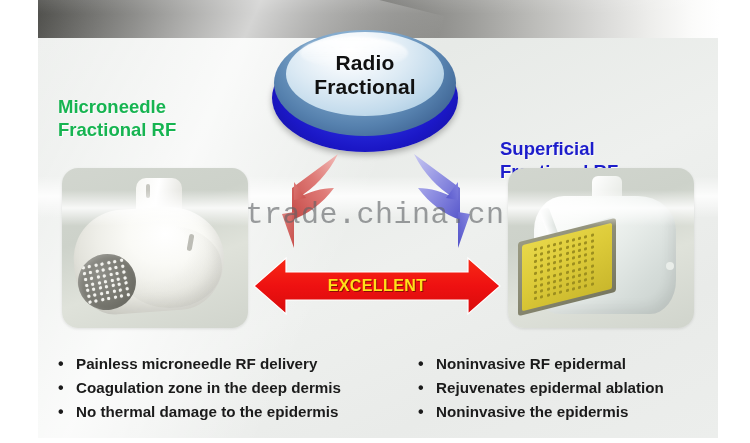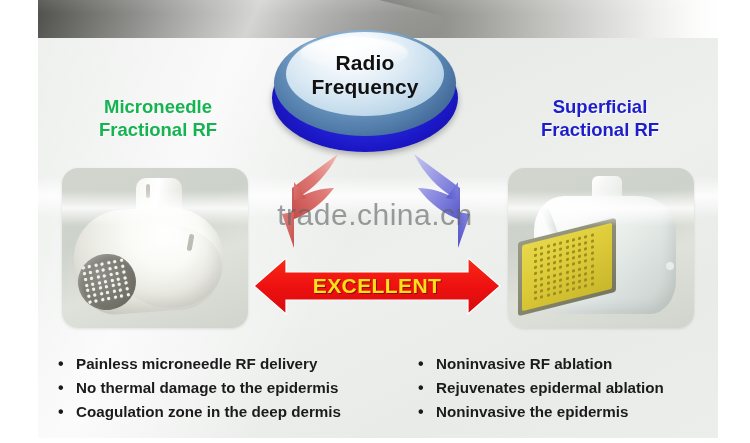--- a/index.html
+++ b/index.html
@@ -109,21 +109,20 @@
     font-size: 21px; font-weight: bold;
     line-height: 1.12;
     color: #111111;
     letter-spacing: .1px;
     text-align: center;
   }
 
   
   .side-title {
     position: absolute;
-    text-align: center;
     font-weight: bold;
     font-size: 18.5px;
     line-height: 1.22;
     text-shadow: 1px 1px 1px rgba(255,255,255,.85);
   }
   .side-title.left  { left: 58px;  top: 96px;  width: 200px; color: #16b451; }
   .side-title.right { left: 500px; top: 96px; width: 200px; color: #1d1dcb; }
 
   
   .device-tile {
@@ -269,21 +268,21 @@
     width: 250px; height: 68px;
   }
   .synergy svg { display: block; }
   .synergy-text {
     position: absolute;
     left: 0; top: 0; width: 100%; height: 100%;
     display: flex; flex-direction: row;
     align-items: center; justify-content: center;
     color: #ffe01a;
     font-weight: bold;
-    font-size: 21px;
+    font-size: 16px;
     line-height: 1.08;
     letter-spacing: .4px;
     text-shadow: 1px 1px 0 #8e0b06;
     pointer-events: none;
     text-align: center;
   }
 
   
   .bullets {
     position: absolute;
@@ -310,21 +309,21 @@
 
   
   .watermark {
     position: absolute;
     left: 0; top: 198px;
     width: 750px;
     text-align: center;
     font-size: 30px;
     color: rgba(96,98,101,.62);
     letter-spacing: .5px;
-    font-family: Liberation Sans, sans-serif;
+    font-family: Liberation Mono, monospace;
     pointer-events: none;
     user-select: none;
   }
 </style>
 </head>
 <body>
 
 <div id="slide">
 
   <div class="header-bar">
@@ -336,30 +335,30 @@
     <div class="panel-band"></div>
   </div>
 
   <div class="rf-wrap">
     <div class="rf-base"></div>
     <div class="rf-mid"></div>
     <div class="rf-top"></div>
     <div class="rf-gloss"></div>
     <div class="rf-label">
       <span>Radio</span>
-      <span>Frequency</span>
+      <span>Fractional</span>
     </div>
   </div>
 
   <div class="side-title left" style="color: rgb(22, 180, 81);">
     <div>Microneedle</div>
     <div>Fractional RF</div>
   </div>
 
-  <div class="side-title right" style="color: rgb(29, 29, 203);">
+  <div class="side-title right" style="color: rgb(29, 29, 203); margin-top: 42px;">
     <div>Superficial</div>
     <div>Fractional RF</div>
   </div>
 
   <div class="device-tile left">
     <div class="mfr-neck"></div>
     <div class="mfr-neck-slot"></div>
     <div class="mfr-body"></div>
     <div class="mfr-body-shade"></div>
     <div class="mfr-sideslot"></div>
@@ -574,25 +573,25 @@
     <div class="synergy-text" style="color: rgb(255, 224, 26);">
       <span>EXCELLENT</span>
     </div>
   </div>
 
   <div class="watermark">trade.china.cn</div>
 
   <div class="bullets left">
     <ul id="left-bullets">
         <li>Painless microneedle RF delivery</li>
+        <li>Coagulation zone in the deep dermis</li>
         <li>No thermal damage to the epidermis</li>
-        <li>Coagulation zone in the deep dermis</li>
       </ul>
   </div>
   <div class="bullets right">
     <ul id="right-bullets">
-        <li>Noninvasive RF ablation</li>
+        <li>Noninvasive RF epidermal</li>
         <li>Rejuvenates epidermal ablation</li>
         <li>Noninvasive the epidermis</li>
       </ul>
   </div>
 
 </div>
 
 </body></html>

